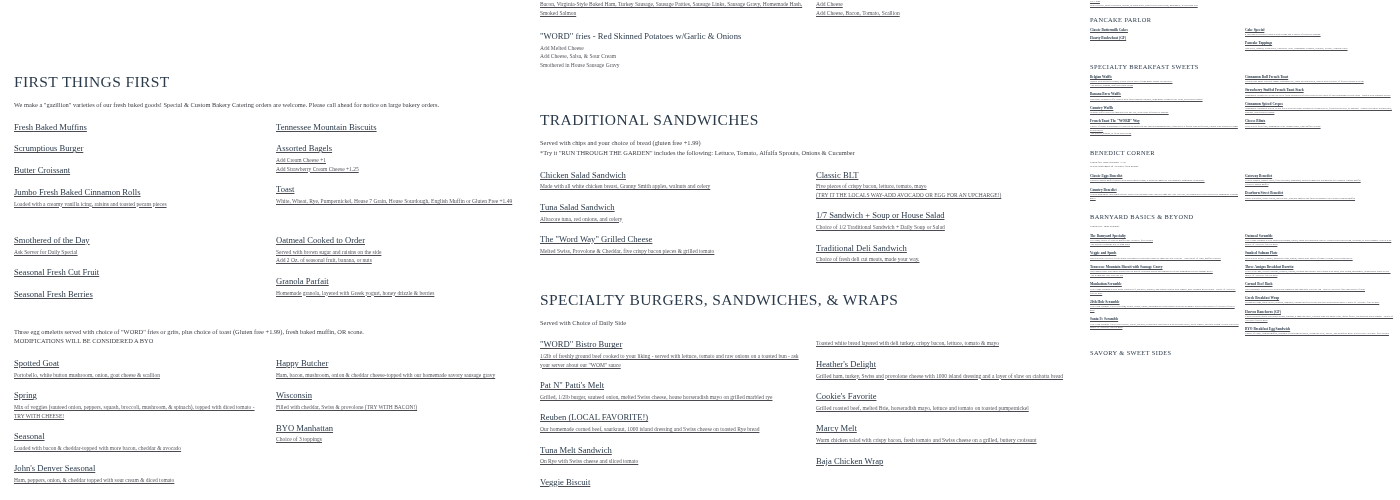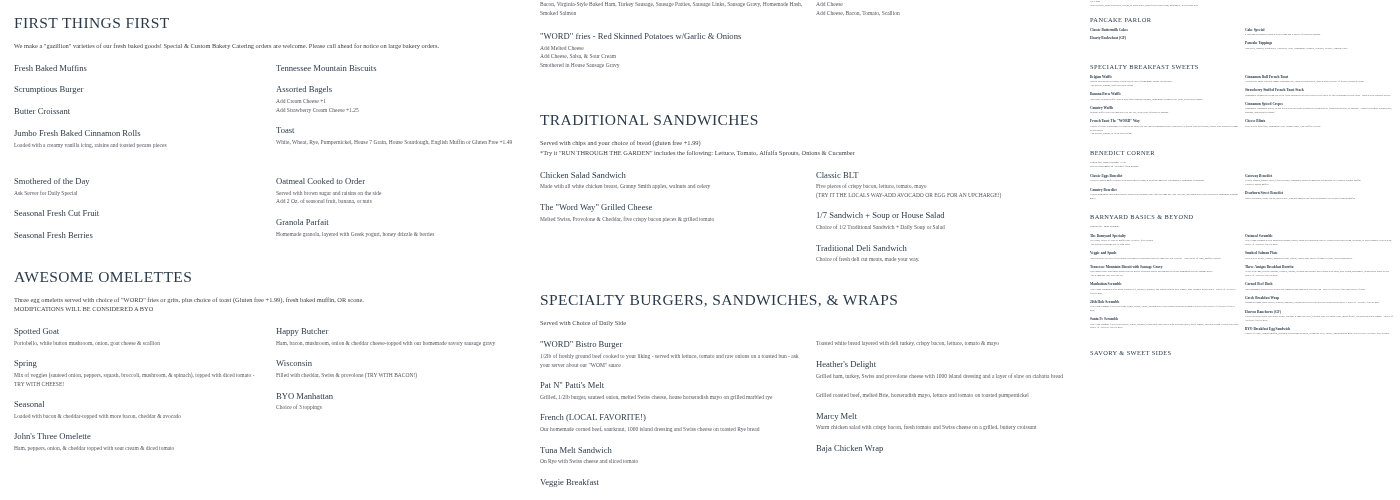--- a/index.html
+++ b/index.html
@@ -5,21 +5,21 @@
   html,body{margin:0;padding:0;}
   body{
     width:1400px;height:500px;background:#ffffff;
     font-family:"Liberation Serif", serif;
     color:#4a4a52;overflow:hidden;
   }
   .page{position:relative;width:1400px;height:500px;display:flex;}
 
   
   .col{box-sizing:border-box;}
-  .colA{width:540px;padding:14px 14px 0 14px;}
+  .colA{width:540px;padding:28px 14px 0 14px;margin-top:45px;}
   .colB{width:550px;padding:0 10px 0 0;}
   .colC{width:310px;padding:0 6px 0 0;}
 
   
   .sec-title{
     font-family:"Liberation Serif", serif;
     color:#2b3a4a;font-weight:400;letter-spacing:.4px;
   }
 
   
@@ -29,21 +29,21 @@
   .sA .item-name{font-size:8.6px;color:#2b3a4a;margin:0 0 2px 0;line-height:1.25;}
   .sA .item-desc{font-size:5.5px;line-height:1.55;color:#55555d;margin:0;}
 
   
   .sC .sec-title{font-size:6.4px;margin:0 0 5px 0;}
   .sC .intro{font-size:2.7px;line-height:1.55;margin:0 0 5px 0;color:#3e3e46;}
   .sC .item{margin:0 0 4.5px 0;}
   .sC .item-name{font-size:3.5px;color:#2b3a4a;margin:0 0 1px 0;line-height:1.25;font-weight:700;}
   .sC .item-desc{font-size:2.5px;line-height:1.5;color:#55555d;margin:0;}
 
-  .two{display:flex;}
+  .two{display:flex;text-decoration:underline;}
   .two > .sub{flex:1 1 50%;}
   .two > .sub.left{padding-right:12px;}
   .sC .two > .sub.left{padding-right:6px;}
 
   .blk{margin-bottom:16px;}
   .sC .blk{margin-bottom:8px;}
   .spacer-lg{height:26px;}
   .tight{margin-bottom:4px;}
 </style>
 </head>
@@ -115,38 +115,37 @@
           </div>
           <div class="item">
             <div class="item-name">Granola Parfait</div>
             <div class="item-desc">Homemade granola, layered with Greek yogurt, honey drizzle &amp; berries</div>
           </div>
         </div>
       </div>
     </div>
 
     <div class="blk">
-      <h2 class="sec-title">AWESOME OMELETTES</h2>
       <p class="intro">Three egg omeletts served with choice of "WORD" fries or grits, plus choice of toast (Gluten free +1.99), fresh baked muffin, OR scone.<br>MODIFICATIONS WILL BE CONSIDERED A BYO</p>
       <div class="two">
         <div class="sub left">
           <div class="item">
             <div class="item-name">Spotted Goat</div>
             <div class="item-desc">Portobello, white button mushroom, onion, goat cheese &amp; scallion</div>
           </div>
           <div class="item">
             <div class="item-name">Spring</div>
             <div class="item-desc">Mix of veggies (sauteed onion, peppers, squash, broccoli, mushroom, &amp; spinach), topped with diced tomato - TRY WITH CHEESE!</div>
           </div>
           <div class="item">
             <div class="item-name">Seasonal</div>
             <div class="item-desc">Loaded with bacon &amp; cheddar-topped with more bacon, cheddar &amp; avocado</div>
           </div>
           <div class="item">
-            <div class="item-name">John's Three Omelette</div>
+            <div class="item-name">John's Denver Seasonal</div>
             <div class="item-desc">Ham, peppers, onion, &amp; cheddar topped with sour cream &amp; diced tomato</div>
           </div>
         </div>
         <div class="sub">
           <div class="item">
             <div class="item-name">Happy Butcher</div>
             <div class="item-desc">Ham, bacon, mushroom, onion &amp; cheddar cheese-topped with our homemade savory sausage gravy</div>
           </div>
           <div class="item">
             <div class="item-name">Wisconsin</div>
@@ -184,20 +183,24 @@
     <div class="blk">
       <h2 class="sec-title">TRADITIONAL SANDWICHES</h2>
       <p class="intro">Served with chips and your choice of bread (gluten free +1.99)<br>*Try it "RUN THROUGH THE GARDEN" includes the following: Lettuce, Tomato, Alfalfa Sprouts, Onions &amp; Cucumber</p>
       <div class="two">
         <div class="sub left">
           <div class="item">
             <div class="item-name">Chicken Salad Sandwich</div>
             <div class="item-desc">Made with all white chicken breast, Granny Smith apples, walnuts and celery</div>
           </div>
           <div class="item">
+            <div class="item-name">Tuna Salad Sandwich</div>
+            <div class="item-desc">Albacore tuna, red onions, and celery</div>
+          </div>
+          <div class="item">
             <div class="item-name">The "Word Way" Grilled Cheese</div>
             <div class="item-desc">Melted Swiss, Provolone &amp; Cheddar, five crispy bacon pieces &amp; grilled tomato</div>
           </div>
         </div>
         <div class="sub">
           <div class="item">
             <div class="item-name">Classic BLT</div>
             <div class="item-desc">Five pieces of crispy bacon, lettuce, tomato, mayo<br>(TRY IT THE LOCALS WAY-ADD AVOCADO OR EGG FOR AN UPCHARGE!)</div>
           </div>
           <div class="item">
@@ -219,41 +222,42 @@
         <div class="sub left">
           <div class="item">
             <div class="item-name">"WORD" Bistro Burger</div>
             <div class="item-desc">1/2lb of freshly ground beef cooked to your liking - served with lettuce, tomato and raw onions on a toasted bun - ask your server about our "WOM" sauce</div>
           </div>
           <div class="item">
             <div class="item-name">Pat N" Patti's Melt</div>
             <div class="item-desc">Grilled, 1/2lb burger, sauteed onion, melted Swiss cheese, house horseradish mayo on grilled marbled rye</div>
           </div>
           <div class="item">
-            <div class="item-name">French (LOCAL FAVORITE!)</div>
+            <div class="item-name">Reuben (LOCAL FAVORITE!)</div>
             <div class="item-desc">Our homemade corned beef, saurkraut, 1000 island dressing and Swiss cheese on toasted Rye bread</div>
           </div>
           <div class="item">
             <div class="item-name">Tuna Melt Sandwich</div>
             <div class="item-desc">On Rye with Swiss cheese and sliced tomato</div>
           </div>
           <div class="item">
-            <div class="item-name">Veggie Breakfast</div>
+            <div class="item-name">Veggie Biscuit</div>
             <div class="item-desc"></div>
           </div>
         </div>
         <div class="sub">
           <div class="item">
             <div class="item-desc">Toasted white bread layered with deli turkey, crispy bacon, lettuce, tomato &amp; mayo</div>
           </div>
           <div class="item">
             <div class="item-name">Heather's Delight</div>
             <div class="item-desc">Grilled ham, turkey, Swiss and provolone cheese with 1000 island dressing and a layer of slaw on ciabatta bread</div>
           </div>
           <div class="item">
+            <div class="item-name">Cookie's Favorite</div>
             <div class="item-desc">Grilled roasted beef, melted Brie, horseradish mayo, lettuce and tomato on toasted pumpernickel</div>
           </div>
           <div class="item">
             <div class="item-name">Marcy Melt</div>
             <div class="item-desc">Warm chicken salad with crispy bacon, fresh tomato and Swiss cheese on a grilled, buttery croissant</div>
           </div>
           <div class="item">
             <div class="item-name">Baja Chicken Wrap</div>
             <div class="item-desc"></div>
           </div>

